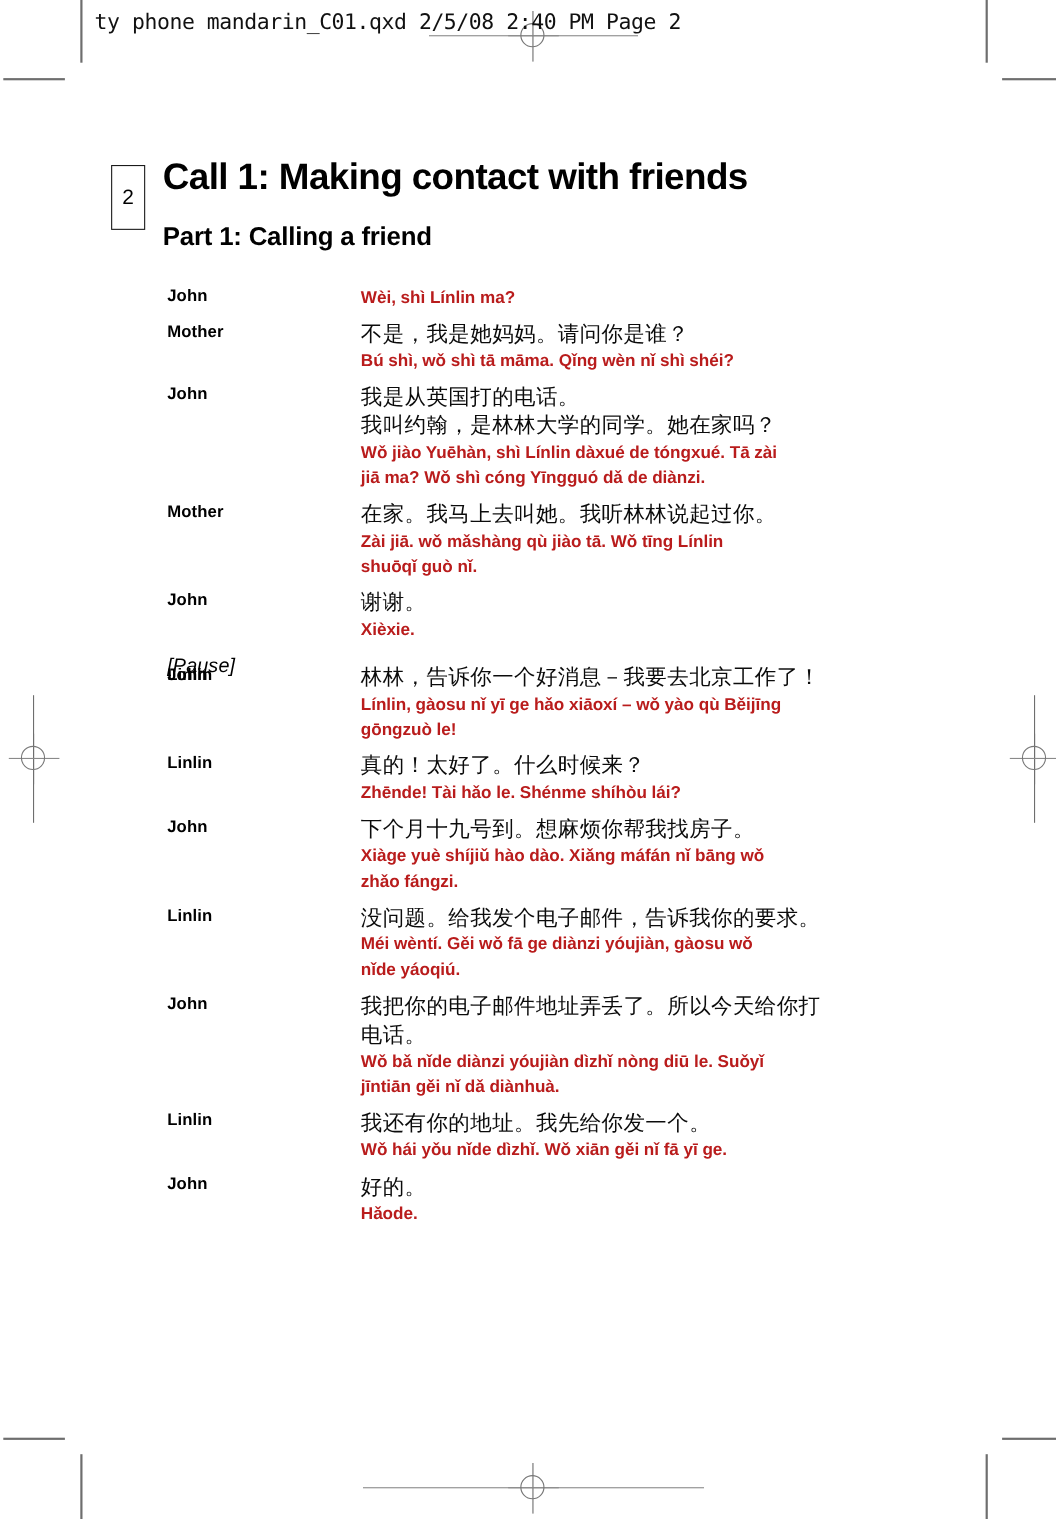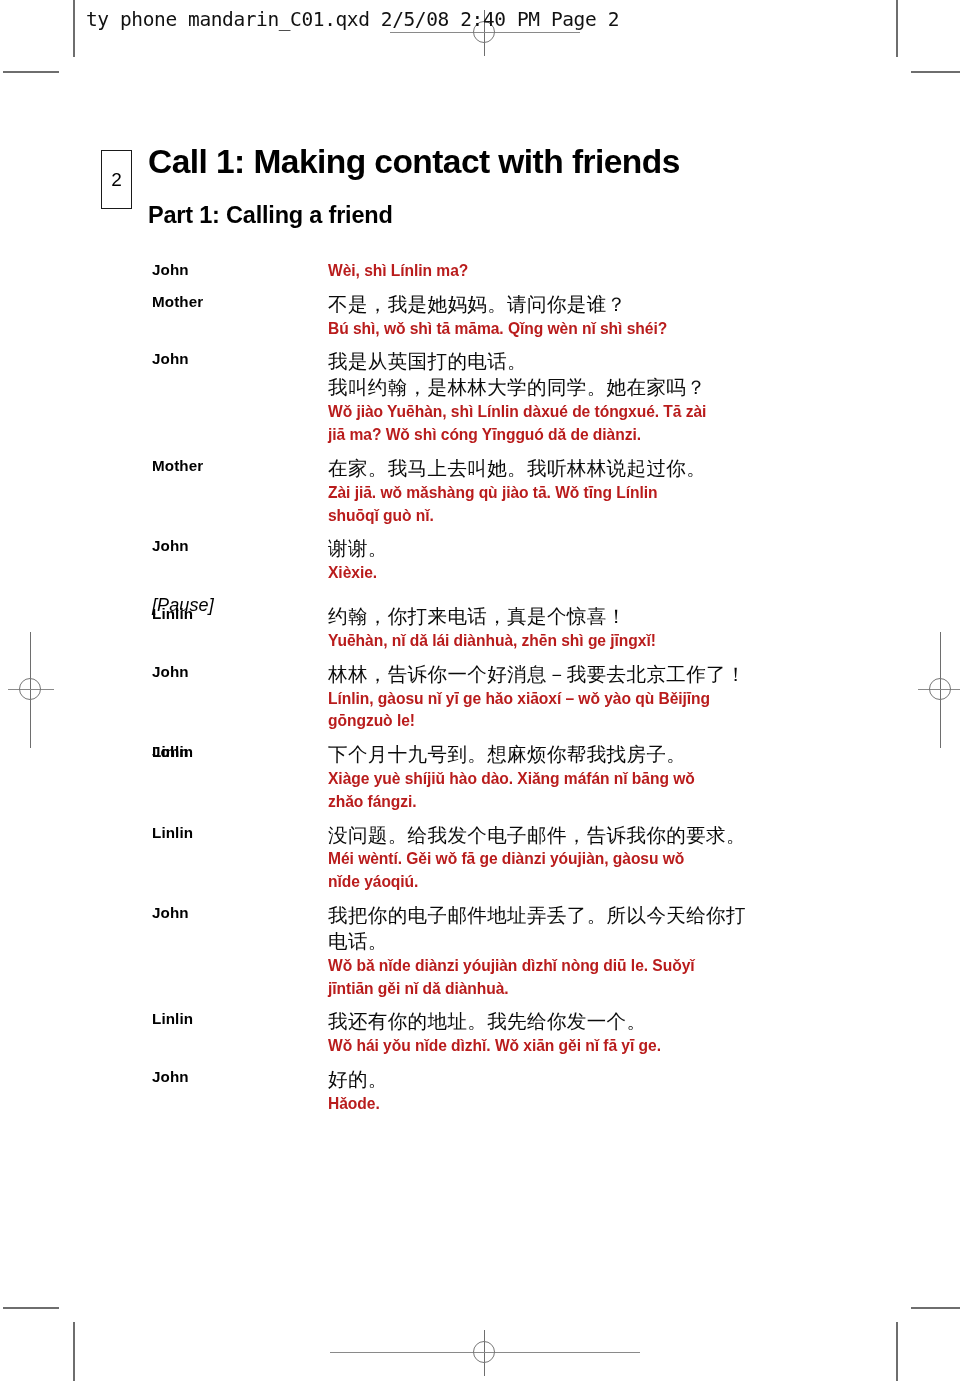--- a/index.html
+++ b/index.html
@@ -274,35 +274,35 @@
             <div class="hanzi">谢谢。</div>
             <div class="pinyin">Xièxie.</div>
           </div>
         </div>
         <div class="turn stage-only">
           <div class="speaker stage">[Pause]</div>
           <div class="lines"></div>
         </div>
         <div class="turn">
           <div class="speaker">Linlin</div>
-          <div class="lines">
-            <div class="hanzi">约翰，你打来电话，真是个惊喜！</div>
-            <div class="pinyin">Yuēhàn, nǐ dǎ lái diànhuà, zhēn shì ge jīngxǐ!</div>
-          </div>
         </div>
         <div class="turn">
           <div class="speaker">John</div>
           <div class="lines">
             <div class="hanzi">林林，告诉你一个好消息－我要去北京工作了！</div>
             <div class="pinyin">Línlin, gàosu nǐ yī ge hǎo xiāoxí – wǒ yào qù Běijīng</div>
             <div class="pinyin">gōngzuò le!</div>
           </div>
         </div>
         <div class="turn">
           <div class="speaker">Linlin</div>
+          <div class="lines">
+            <div class="hanzi">真的！太好了。什么时候来？</div>
+            <div class="pinyin">Zhēnde! Tài hǎo le. Shénme shíhòu lái?</div>
+          </div>
         </div>
         <div class="turn">
           <div class="speaker">John</div>
           <div class="lines">
             <div class="hanzi">下个月十九号到。想麻烦你帮我找房子。</div>
             <div class="pinyin">Xiàge yuè shíjiǔ hào dào. Xiǎng máfán nǐ bāng wǒ</div>
             <div class="pinyin">zhǎo fángzi.</div>
           </div>
         </div>
         <div class="turn">

